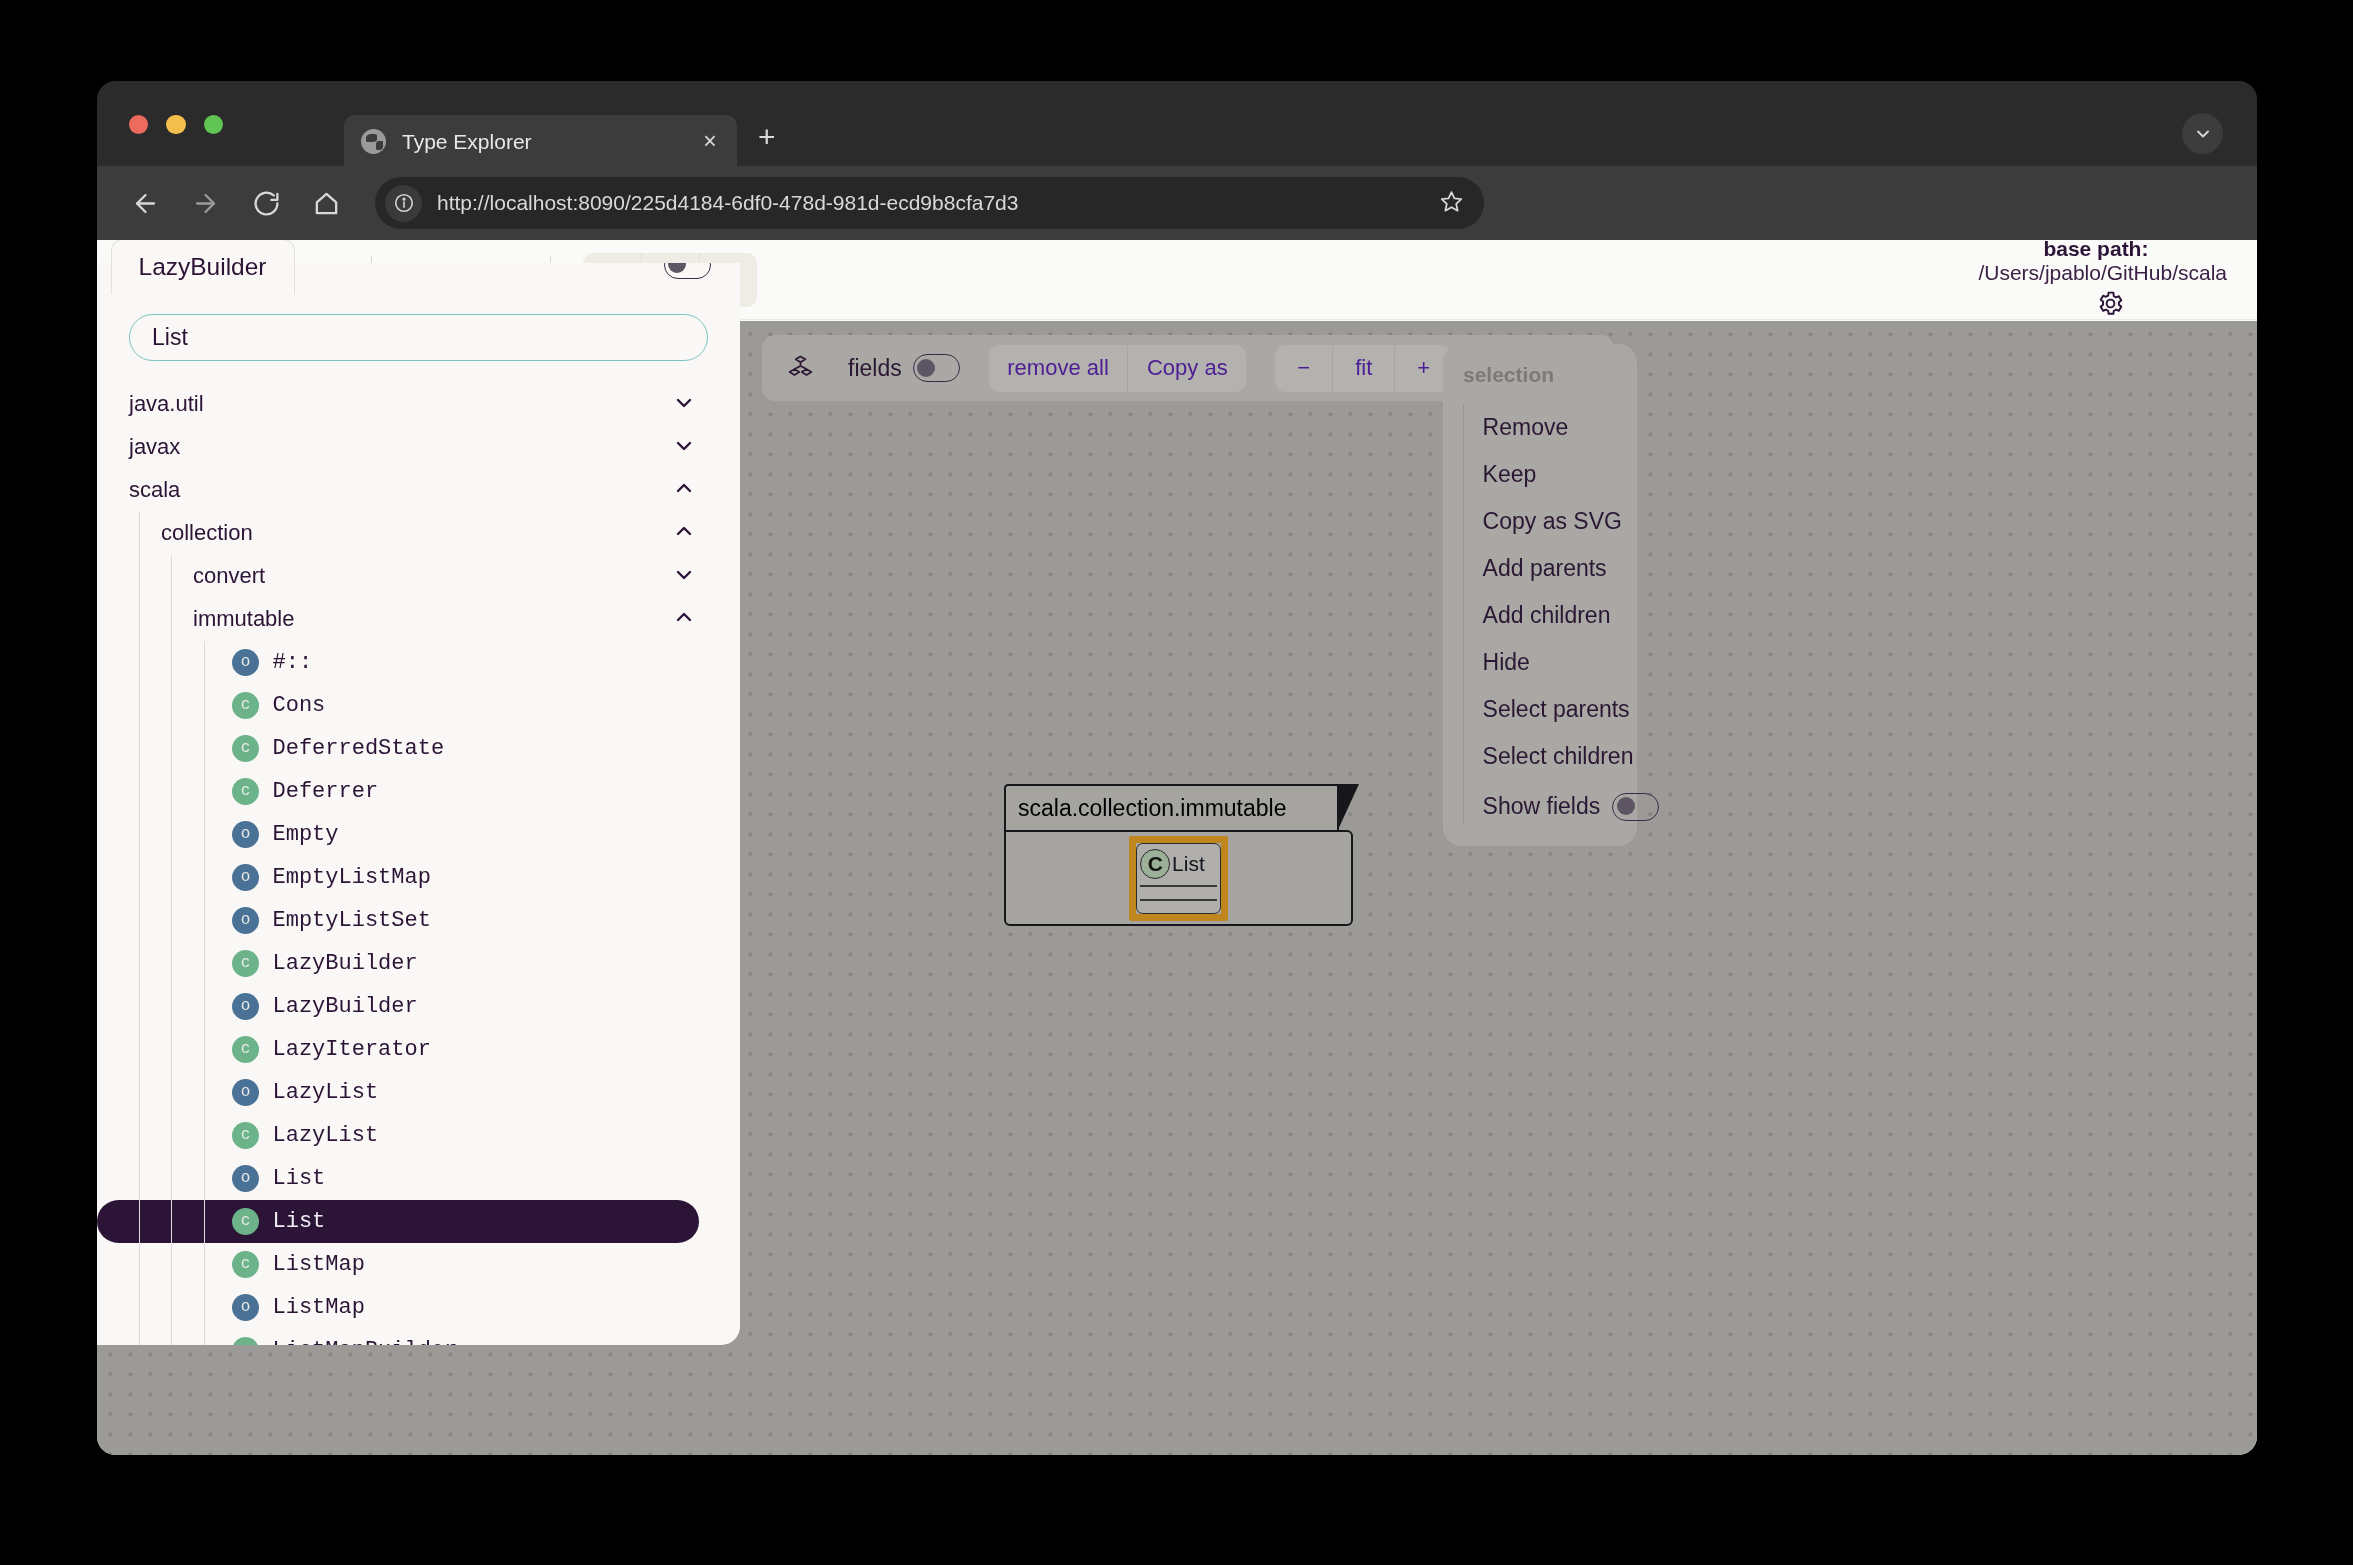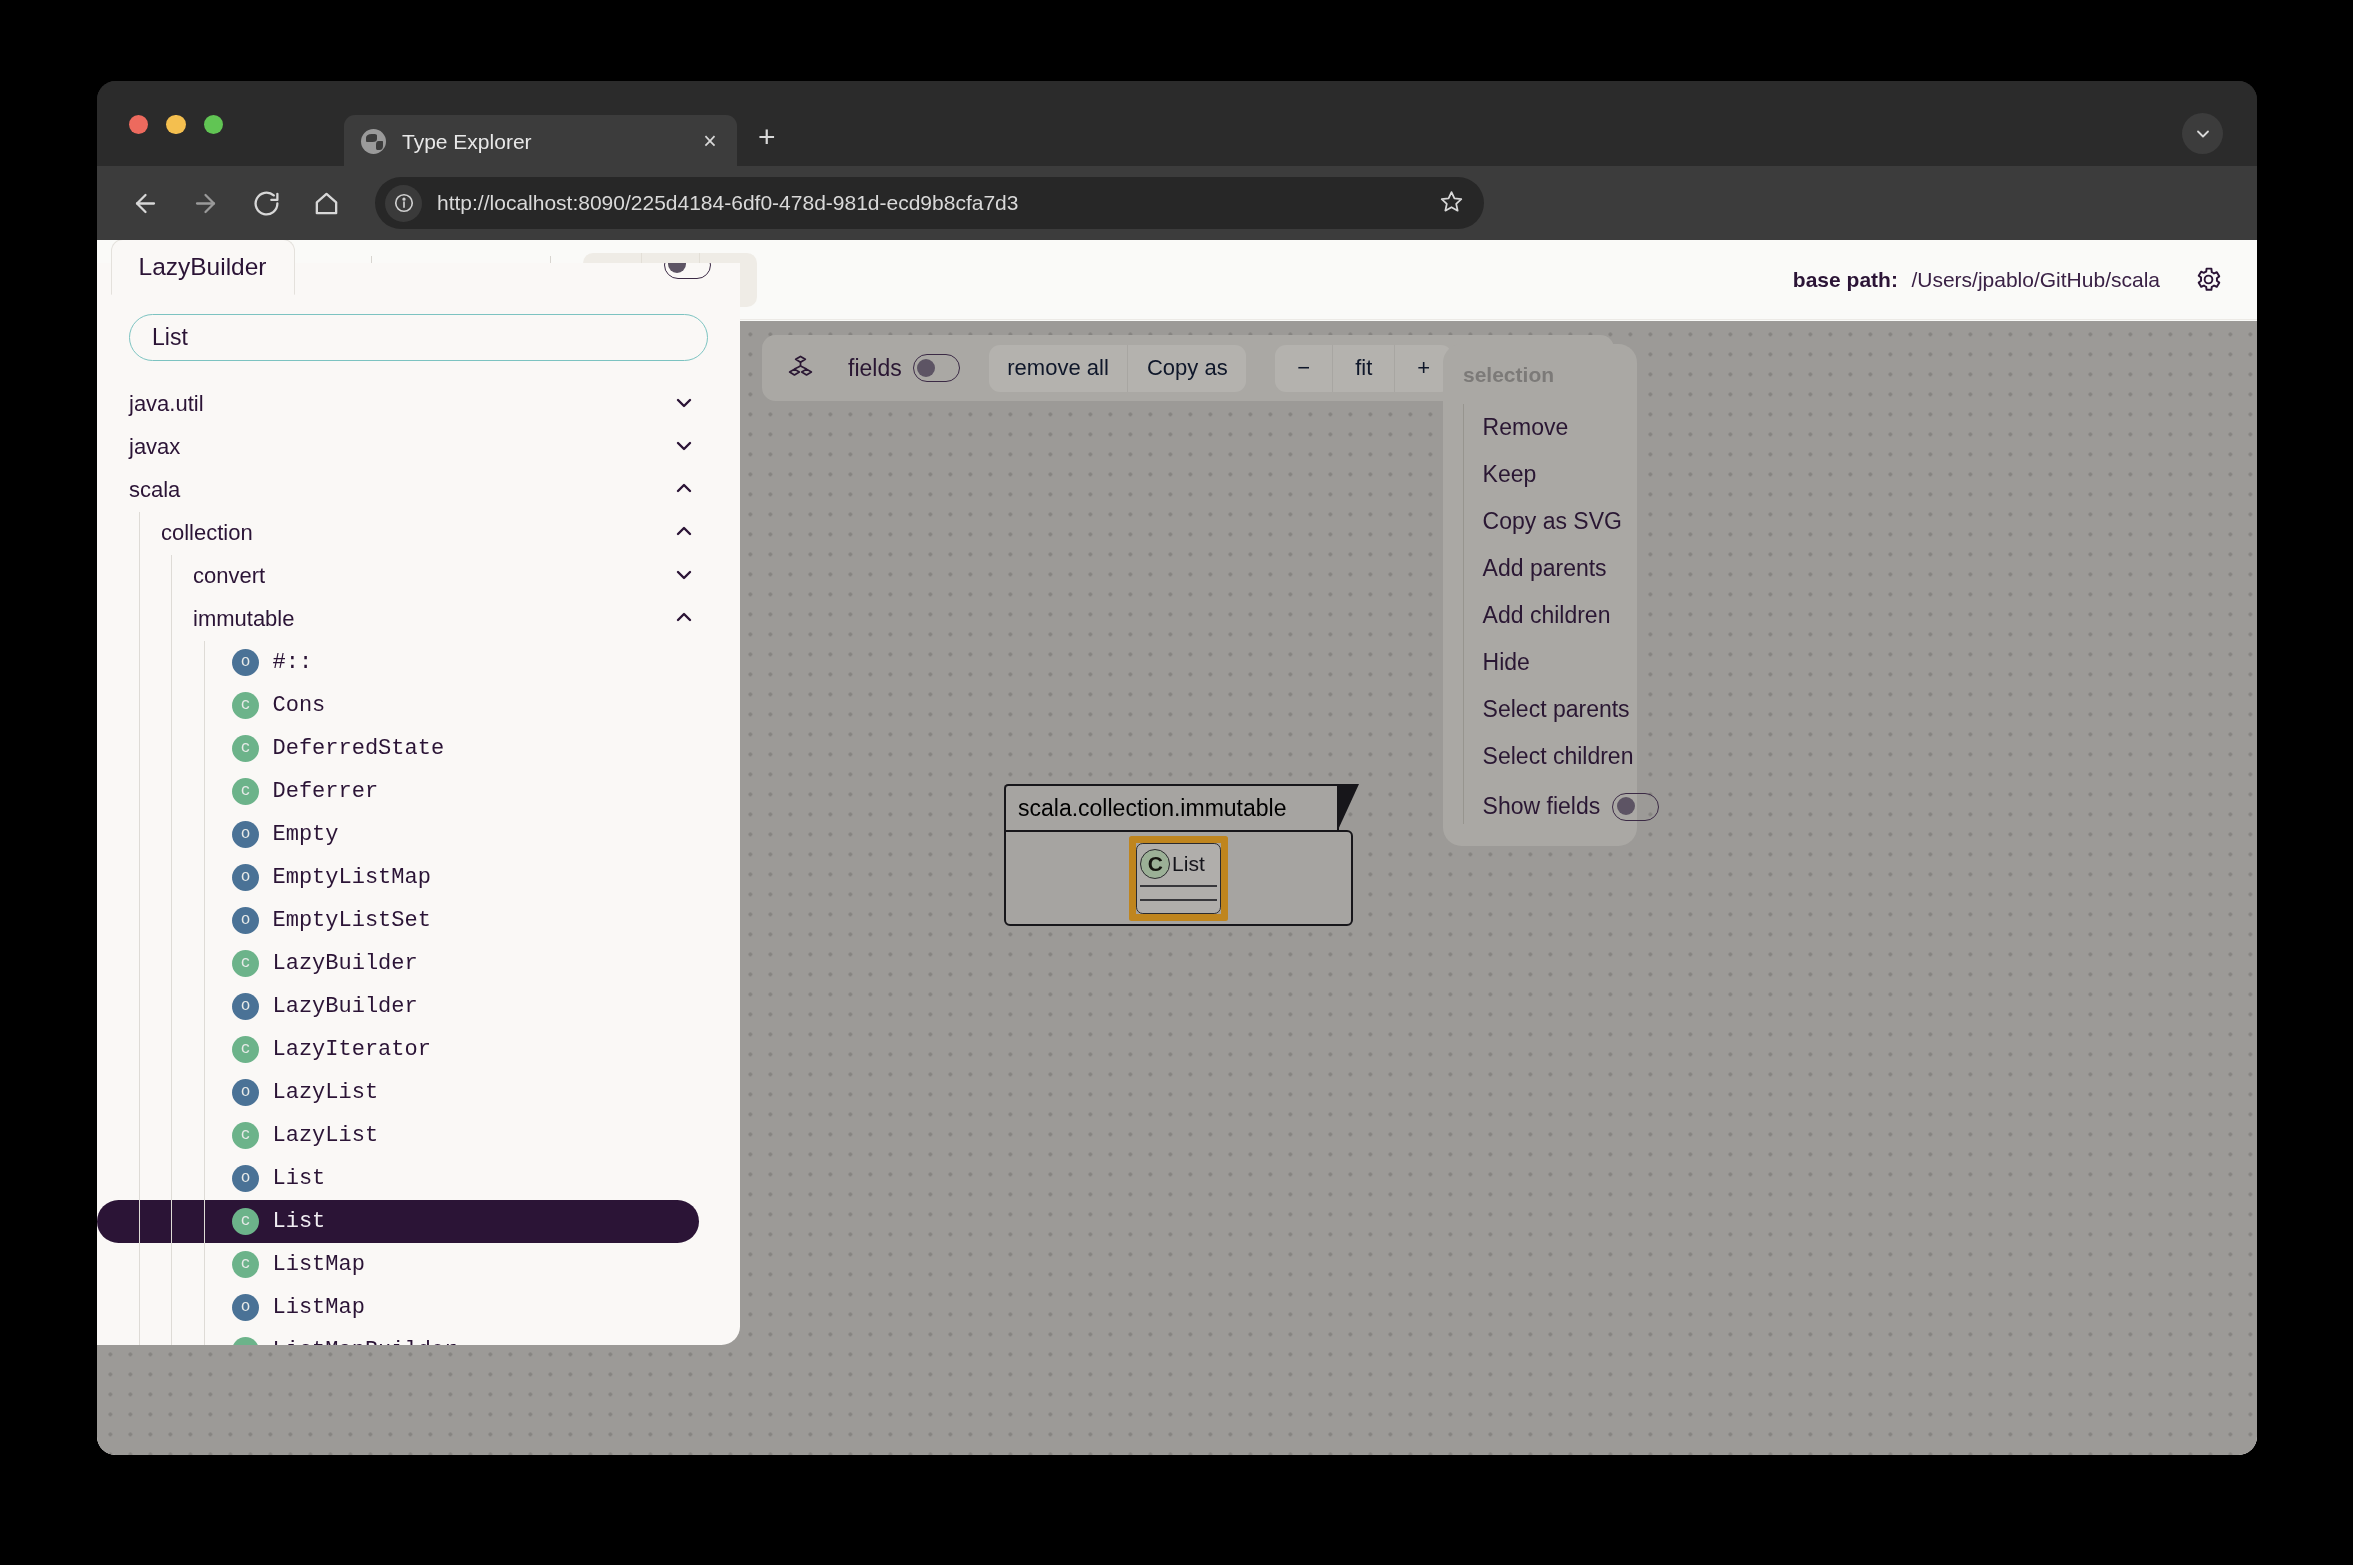--- a/index.html
+++ b/index.html
@@ -201,20 +201,21 @@
   .icon-group .ig-btn {
     width: 58px;
     display: flex; align-items: center; justify-content: center;
   }
   .icon-group .ig-btn + .ig-btn { border-left: 0.8px solid #e3dfd7; }
 
   .hdr-right {
     margin-left: auto;
     display: flex; align-items: center;
     padding-right: 30px;
+    flex-direction: column;
   }
   .base-path-label {
     font-size: 21px; font-weight: 700; color: #2b1436;
   }
   .base-path-value {
     font-size: 21px; color: #3a2145; margin-left: 13.5px;
   }
   .gear-btn {
     margin-left: 30px;
     width: 37px; height: 37px;
@@ -363,21 +364,21 @@
     border-radius: 11px;
     overflow: hidden;
     height: 47px;
     margin-left: 29px;
     flex: 0 0 auto;
   }
   .tb-seg .seg-btn {
     display: flex; align-items: center; justify-content: center;
     padding: 0 18.6px;
     font-size: 22px;
-    color: #0f172a;
+    color: #4c1d95;
     white-space: nowrap;
   }
   .tb-seg .seg-btn + .seg-btn { border-left: 0.8px solid #a8a6a2; }
   .tb-seg.zoom .seg-btn { padding: 0 22px; }
 
   .tb-toggle2 {
     width: 60px; height: 34px;
     border-radius: 17px;
     background: #1e0c26;
     position: relative;

